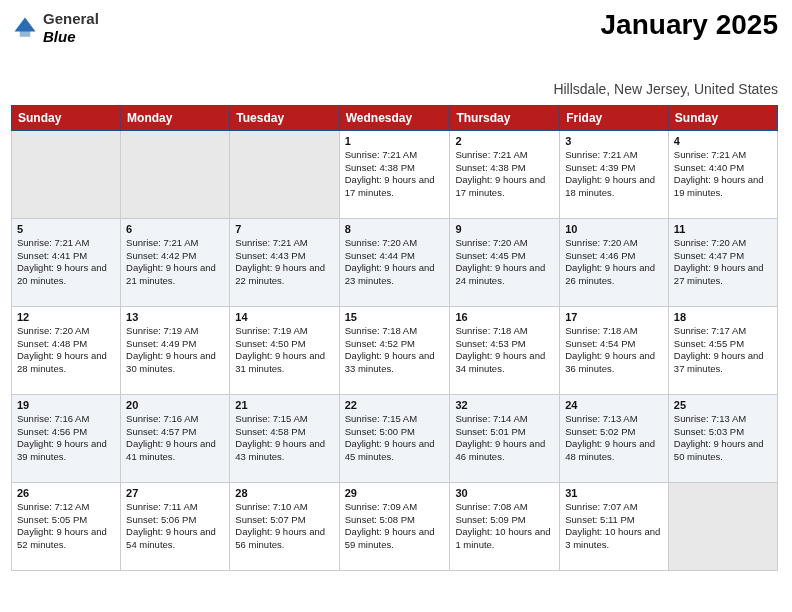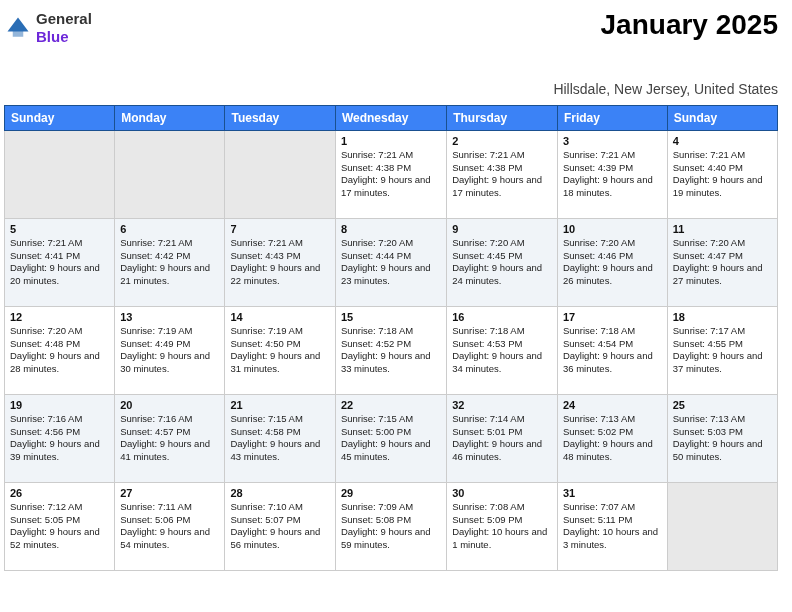--- a/index.html
+++ b/index.html
@@ -7,40 +7,40 @@
       font-family: Arial, sans-serif;
       background: #fff;
       width: 792px;
       height: 612px;
       overflow: hidden;
     }
     .page {
       width: 792px;
       min-height: 612px;
       background: #fff;
-      padding: 10px 14px 10px 4px;
+      padding: 10px 14px 10px 11px;
     }
     .header {
       display: flex;
       justify-content: space-between;
       align-items: flex-start;
       margin-bottom: 8px;
     }
     .logo {
       display: flex;
       align-items: center;
       gap: 4px;
     }
     .logo-text {
       font-size: 15px;
       font-weight: bold;
       line-height: 1.2;
     }
     .logo-general { color: #333; }
-    .logo-blue { color: #6d28d9; }
+    .logo-blue { color: #000000; font-style: italic; }
     .logo-icon {
       width: 28px;
       height: 28px;
     }
     .title-block {
       text-align: right;
     }
     .title-block h1 {
       font-size: 28px;
       font-weight: bold;
@@ -52,21 +52,21 @@
       font-weight: normal;
       color: #444;
       margin-top: 40px;
     }
     .calendar {
       width: 100%;
       border-collapse: collapse;
       border: 1px solid #ccc;
     }
     .calendar th {
-      background: #3b82f6;
+      background: #b91c1c;
       color: #fff;
       font-size: 12px;
       font-weight: bold;
       text-align: left;
       padding: 5px 6px;
       border: 1px solid #1a5090;
     }
     .calendar td {
       vertical-align: top;
       border: 1px solid #ccc;

